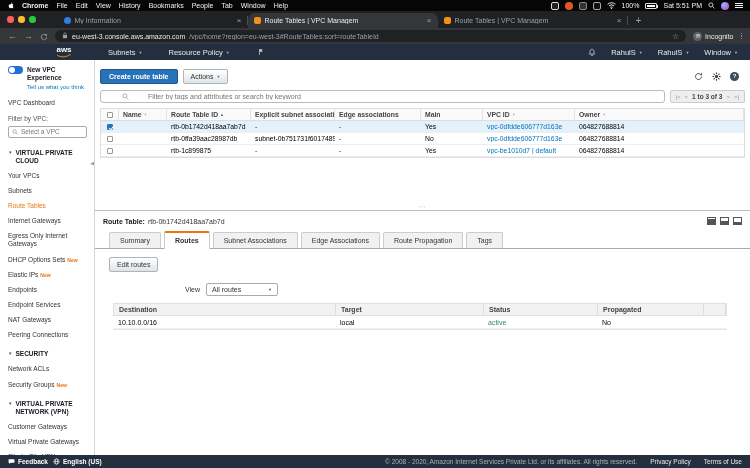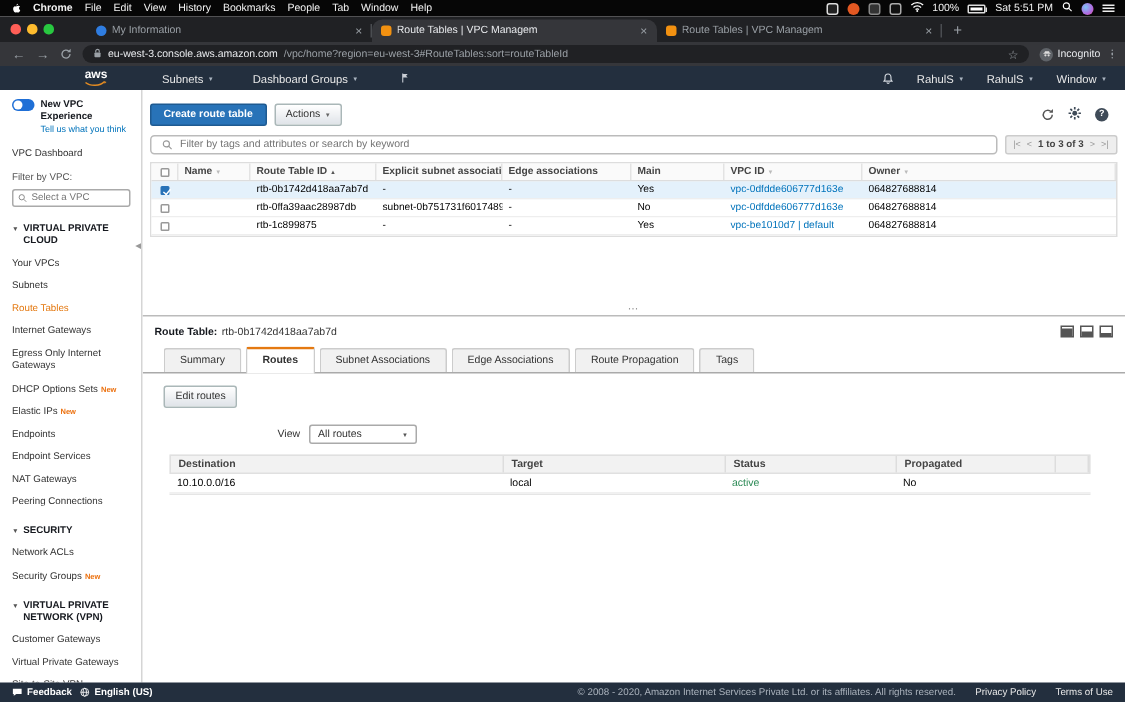--- a/index.html
+++ b/index.html
@@ -100,21 +100,21 @@
   .btn-primary { background:#2873b8; border:1px solid #1e5a91; color:#fff; font-size:7px;
                  padding:3px 8px; border-radius:2px; font-weight:bold; }
   .btn-default { background:linear-gradient(#ffffff,#dfe3e8); border:1px solid #aab7b8; color:#333;
                  font-size:7px; padding:3px 7px; border-radius:2px; display:flex; gap:3px; align-items:center; }
   .top-icons { margin-left:auto; display:flex; gap:9px; align-items:center; padding-right:6px; }
   .icon-refresh { color:#555; display:flex; }
   .icon-circle { width:9px; height:9px; border-radius:50%; background:#3f4b58; color:#fff; font-size:6px;
                  display:flex; align-items:center; justify-content:center; font-weight:bold; }
   .filter-row { display:flex; gap:5px; padding:5px 5px 0 5px; align-items:center; }
   .filter-input-wrap { flex:1; height:13px; border:1px solid #bbb; border-radius:3px; display:flex;
-                       align-items:center; gap:5px; padding:0 7px; color:#999; background:#fff; }
+                       align-items:center; gap:19px; padding:0 21px; color:#999; background:#fff; }
   .filter-input-wrap input { border:none; outline:none; flex:1; font-size:7px; color:#555;
                              font-family:"Liberation Sans", sans-serif; background:transparent; }
   .pagination { height:13px; background:#eee; border:1px solid #ccc; border-radius:2px; display:flex;
                 align-items:center; gap:4px; padding:0 5px; font-size:6px; color:#999; }
   .pagination .range { color:#444; font-weight:bold; font-size:6.5px; }
 
   .rt-table { margin:5px 5px 0 5px; border:1px solid #ddd; font-size:6.8px; }
   .trow, .thead { display:flex; align-items:center; height:12px; border-bottom:1px solid #eee; background:#fff; }
   .thead { background:#fafafa; border-bottom:1px solid #ddd; color:#444; font-weight:bold; }
   .thead .cell { border-right:1px solid #e3e3e3; height:100%; display:flex; align-items:center; gap:2px; }
@@ -298,21 +298,21 @@
       <svg width="16" height="4" viewBox="0 0 30 8">
           <path d="M1 2c6 5 20 5 25-1" stroke="#e38b22" fill="none" stroke-width="2"></path>
           <path d="M25.5 0l3.5 1.2-2.5 2.6z" fill="#e38b22"></path>
         </svg>
     </span>
     <span class="nav-dd">
       <span>Subnets</span>
       <span class="tiny-caret">▼</span>
     </span>
     <span class="nav-dd rg">
-      <span>Dashboard Groups</span>
+      <span>Resource Policy</span>
       <span class="tiny-caret">▼</span>
     </span>
     <span class="nav-flag">
       <svg width="6" height="8" viewBox="0 0 10 12">
           <path d="M2.5 1v10" stroke="currentColor" stroke-width="1.2"></path>
           <path d="M2.5 1.5h5.5L6.2 3.5l1.8 2H2.5z" fill="currentColor"></path>
         </svg>
     </span>
     <span class="right">
       <span class="bell">

